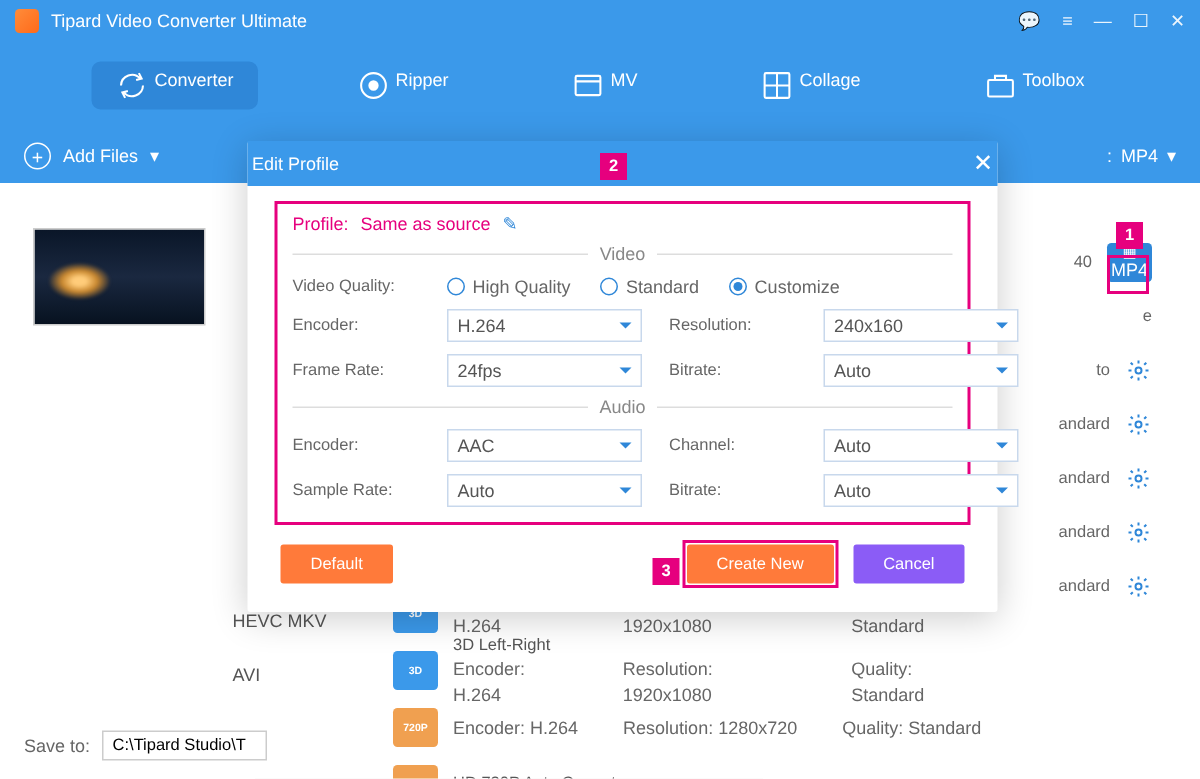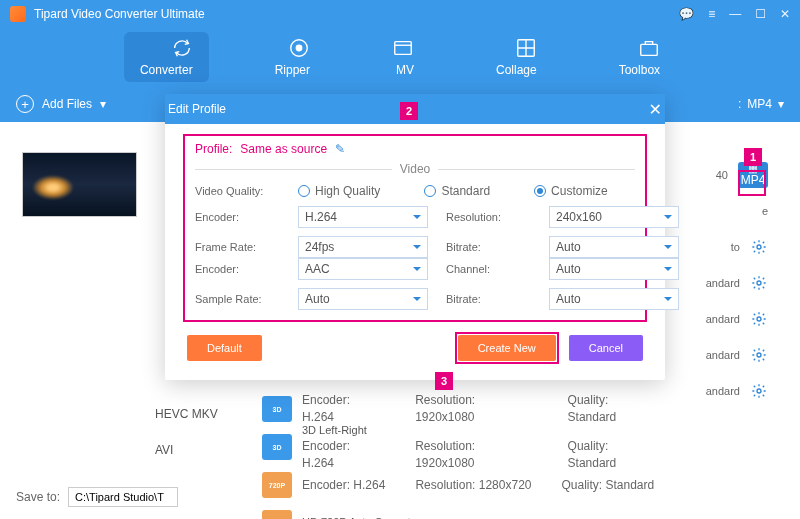--- a/index.html
+++ b/index.html
@@ -2,21 +2,21 @@
 <html><head>
 <meta charset="utf-8">
 <style>
 *{box-sizing:border-box;margin:0;padding:0;font-family:"Segoe UI",Arial,sans-serif;font-size:12px}
 body{width:800px;height:519px;overflow:hidden;background:#f5f5f5;position:relative}
 .titlebar{height:28px;background:#3b99ea;display:flex;align-items:center;padding:0 10px;color:#fff}
 .titlebar .logo{width:16px;height:16px;border-radius:3px;background:linear-gradient(135deg,#ff8c3a,#ff6a1a);margin-right:8px}
 .titlebar .win-controls{margin-left:auto;display:flex;gap:14px;align-items:center}
 .titlebar .win-controls span{cursor:pointer;opacity:.9}
 .toolbar{height:58px;background:#3b99ea;display:flex;justify-content:center;gap:50px;align-items:center;color:#fff}
-.tool{display:flex;flex-direction:column;align-items:flex-end;gap:4px;cursor:pointer;padding:5px 16px;border-radius:6px}
+.tool{display:flex;flex-direction:row;align-items:flex-start;gap:4px;cursor:pointer;padding:5px 16px;border-radius:6px}
 .tool.active{background:#2f87d8}
 .tool .ico{width:22px;height:22px;display:flex;align-items:center;justify-content:center}
 .tool svg{fill:none;stroke:#fff;stroke-width:1.5}
 .subbar{height:36px;background:#3b99ea;display:flex;align-items:center;padding:0 16px;color:#fff}
 .add-btn{display:flex;align-items:center;gap:8px;cursor:pointer}
 .add-btn .plus{width:18px;height:18px;border:1.5px solid #fff;border-radius:50%;display:flex;align-items:center;justify-content:center;font-size:13px;line-height:1}
 .subbar .fmt{margin-left:auto;display:flex;align-items:center;gap:6px}
 .main{position:absolute;top:122px;left:0;right:0;bottom:0;background:#fff}
 .thumb{position:absolute;left:22px;top:30px;width:115px;height:65px;background:linear-gradient(180deg,#0a1628 0%,#1a2840 50%,#071220 100%);border:1px solid #ccc}
 .thumb::after{content:"";position:absolute;left:8%;right:55%;top:35%;bottom:25%;background:radial-gradient(ellipse,#ffcc7a 15%,#c98830 40%,transparent 70%);filter:blur(1px)}
@@ -46,21 +46,21 @@
 .mbody{padding:10px 18px 16px;position:relative}
 .bx{border:2px solid #e6007e;padding:6px 10px 10px;margin-bottom:10px}
 .profline{color:#e6007e;font-size:11px;display:flex;align-items:center;gap:8px}
 .profline .pen{color:#2f87d8}
 .sect{display:flex;align-items:center;gap:8px;margin:6px 0 8px;color:#888;font-size:11px}
 .sect::before,.sect::after{content:"";flex:1;height:1px;background:#ddd}
 .grid{display:grid;grid-template-columns:85px 130px 85px 130px;gap:8px 18px;align-items:center}
 .lbl{color:#666;font-size:11px}
 .sel{border:1px solid #c8d8ec;height:22px;display:flex;align-items:center;padding:0 6px;font-size:11px;color:#555;position:relative;cursor:pointer;background:#fff}
 .sel::after{content:"";position:absolute;right:6px;top:8px;border:4px solid transparent;border-top-color:#2f87d8}
-.radios{display:flex;gap:44px;grid-column:2/5}
+.radios{display:flex;gap:20px;grid-column:2/5}
 .rad{display:flex;align-items:center;gap:5px;font-size:11px;color:#666;cursor:pointer}
 .rad .c{width:12px;height:12px;border:1.5px solid #2f87d8;border-radius:50%;display:flex;align-items:center;justify-content:center}
 .rad.sel-r .c::after{content:"";width:6px;height:6px;background:#2f87d8;border-radius:50%}
 .mfoot{display:flex;gap:10px;align-items:center;padding:0 4px}
 .btn{height:26px;padding:0 20px;border:none;color:#fff;cursor:pointer;border-radius:2px;font-size:11px}
 .btn.def{background:#ff7a3a}
 .btn.cn{background:#ff7a3a}
 .btn.cancel{background:#8b5cf6}
 .mfoot .sp{flex:1}
 .hl-cn{border:2px solid #e6007e;padding:1px;display:inline-block}
@@ -305,20 +305,23 @@
           </div>
         <div class="lbl">Frame Rate:</div>
         <div class="sel">
             <span>24fps</span>
           </div>
         <div class="lbl">Bitrate:</div>
         <div class="sel">
             <span>Auto</span>
           </div>
       </div>
+      <div class="sect">
+          <span>Audio</span>
+        </div>
       <div class="grid">
         <div class="lbl">Encoder:</div>
         <div class="sel">
             <span>AAC</span>
           </div>
         <div class="lbl">Channel:</div>
         <div class="sel">
             <span>Auto</span>
           </div>
         <div class="lbl">Sample Rate:</div>

